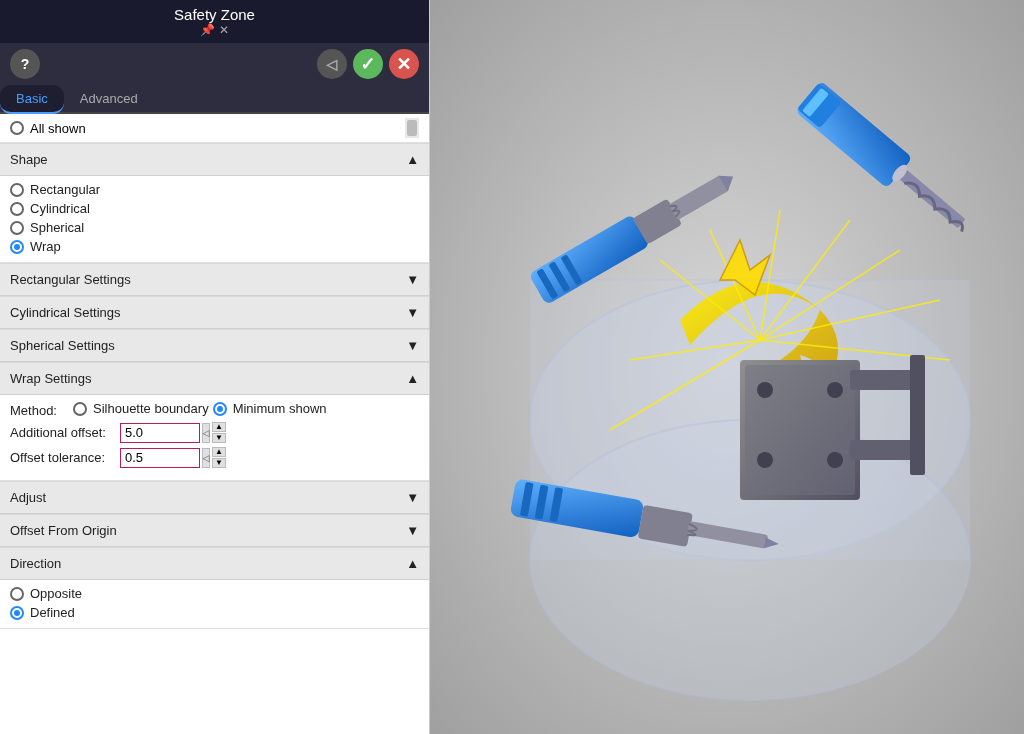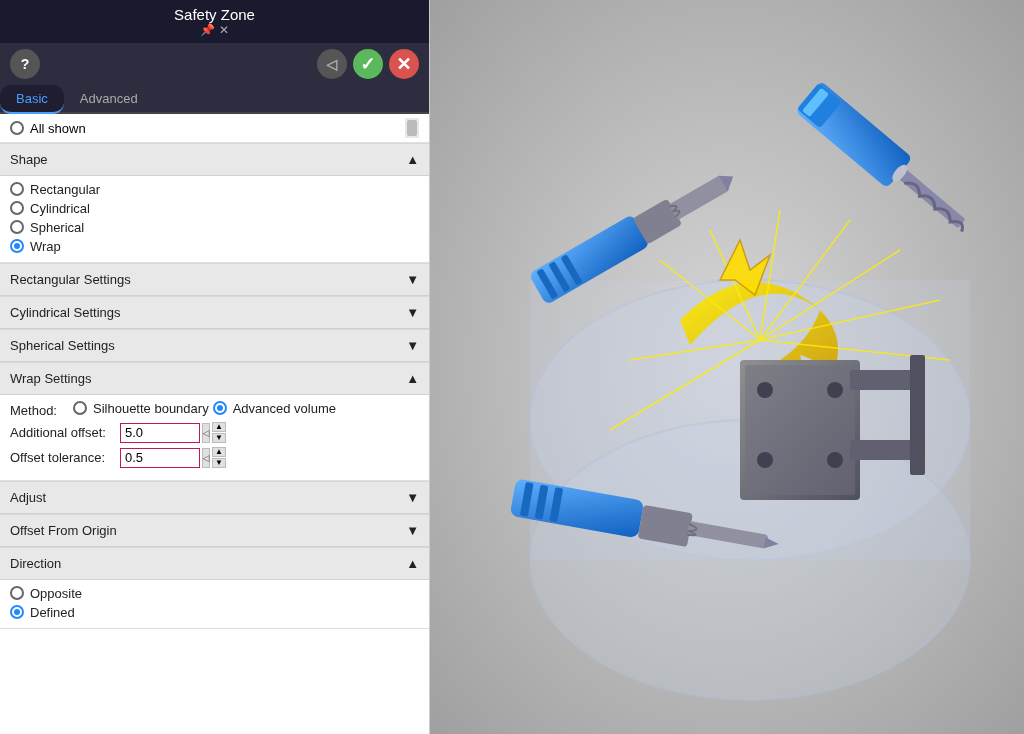--- a/index.html
+++ b/index.html
@@ -137,21 +137,21 @@
       align-items: center;
       padding: 4px 10px;
       border-bottom: 1px solid #e0e0e0;
       background: #fff;
     }
 
     
     .radio-group { display: flex; flex-direction: column; gap: 4px; }
     .radio-item {
       display: flex;
-      align-items: flex-start;
+      align-items: flex-end;
       gap: 6px;
       font-size: 13px;
       color: #222;
     }
     .radio-circle {
       width: 14px; height: 14px;
       border-radius: 50%;
       border: 2px solid #666;
       display: flex; align-items: center; justify-content: center;
       flex-shrink: 0;
@@ -325,21 +325,21 @@
     <div class="wrap-settings-body">
       <div class="method-row">
         <span class="method-label">Method:</span>
         <div class="method-options">
           <div class="radio-item">
             <div class="radio-circle"></div>
             <span>Silhouette boundary</span>
           </div>
           <div class="radio-item">
             <div class="radio-circle selected-blue"></div>
-            <span>Advanced volume</span>
+            <span>Minimum shown</span>
           </div>
         </div>
       </div>
 
       <div class="field-row">
         <span class="field-label">Additional offset:</span>
         <div class="field-input-wrap">
           <input class="field-input" type="text" value="5.0" style="">
           <div style="display:flex; align-items:center; gap:2px;">
             <div style="width:8px; height:20px; background:#e0e0e0; border:1px solid #bbb; display:flex; align-items:center; justify-content:center; cursor:pointer; font-size:9px; color:#555;">◁</div>

